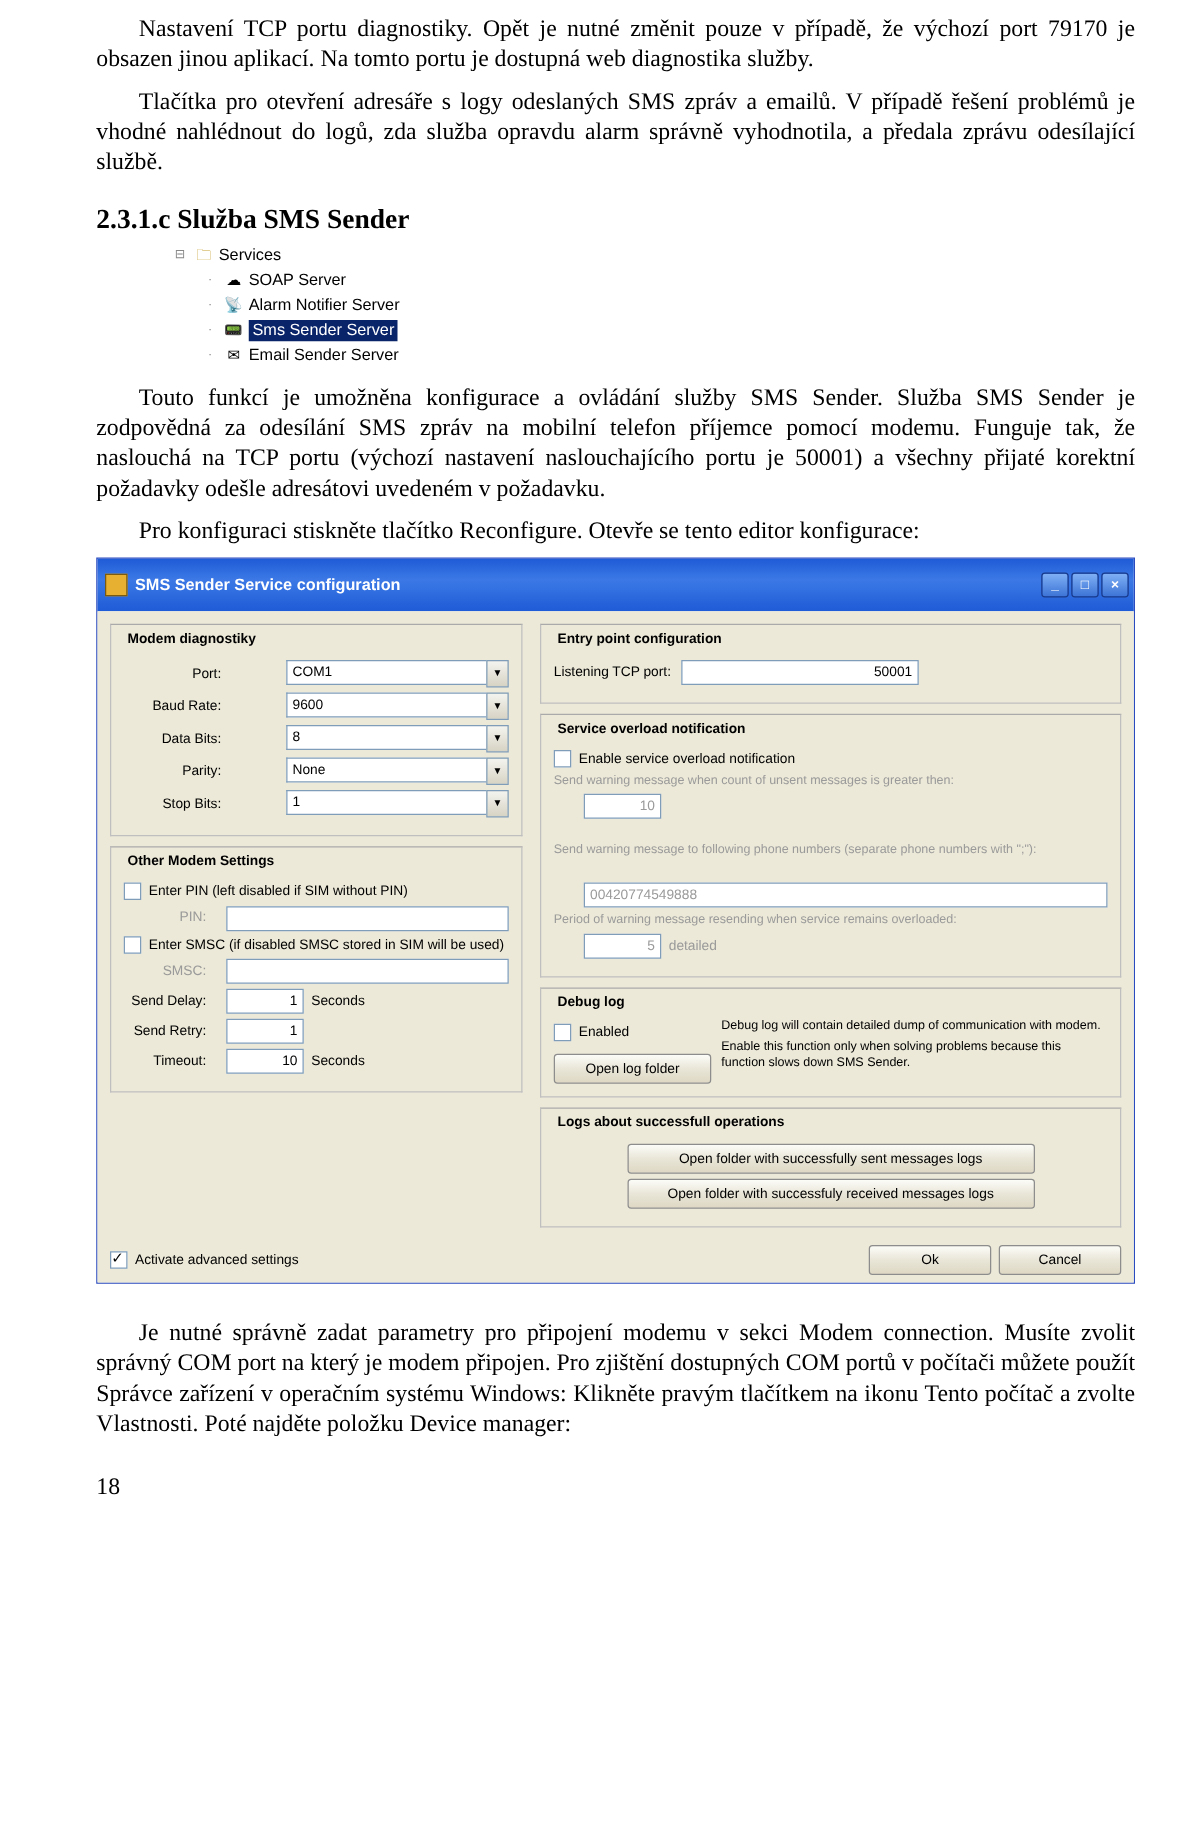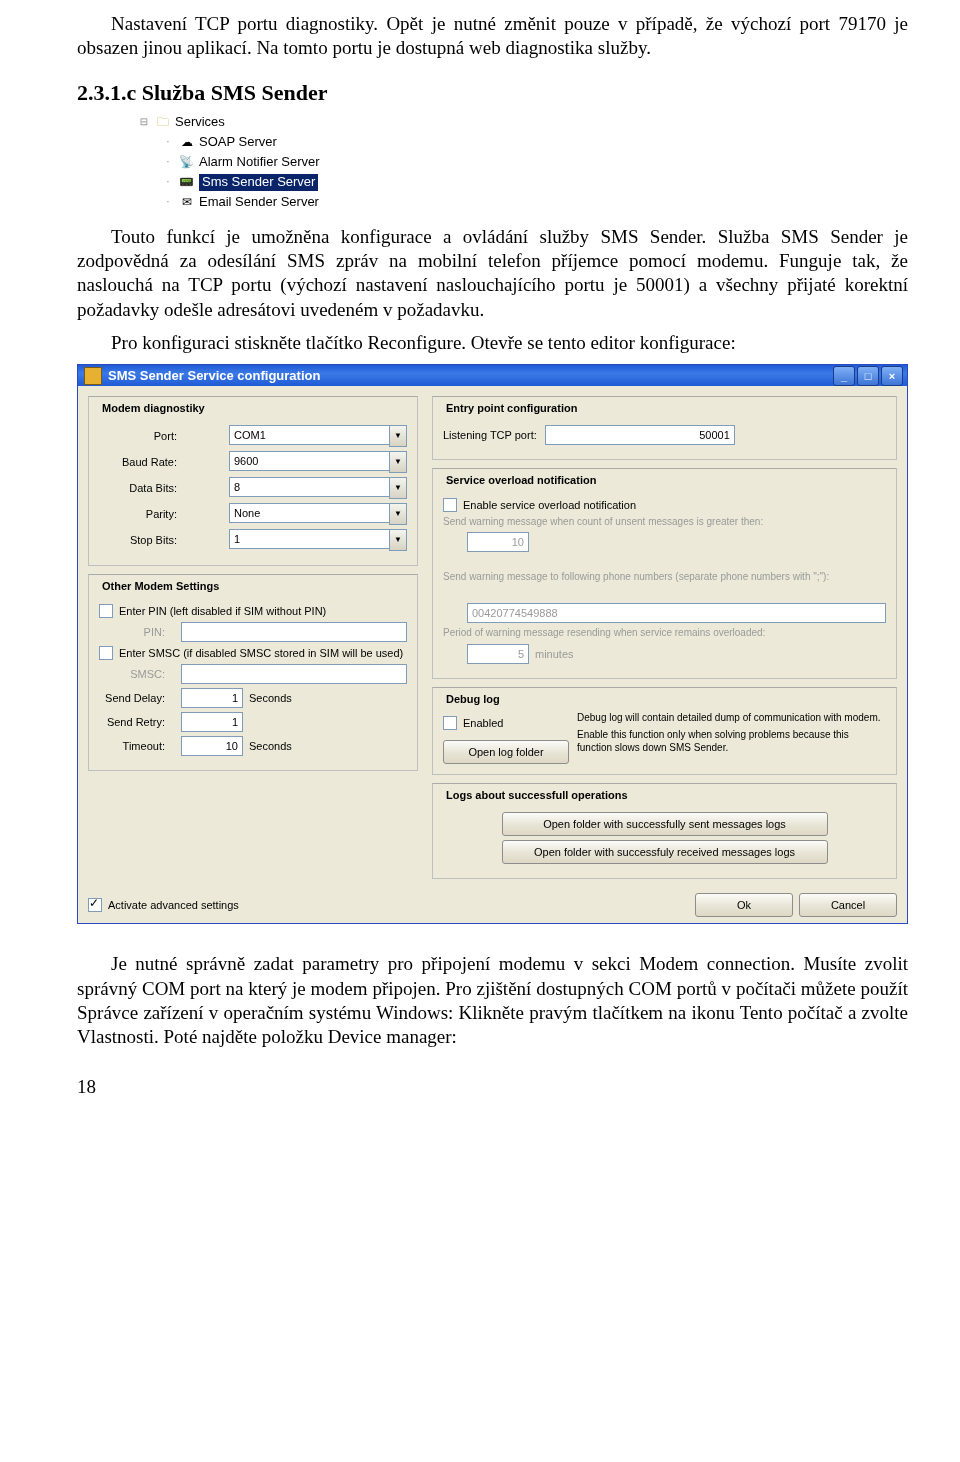--- a/index.html
+++ b/index.html
@@ -7,21 +7,21 @@
   .p{margin:0 0 9px 0;text-align:justify;}
   .indent{text-indent:34px;}
   h2{font-size:22px;font-weight:bold;margin:18px 0 6px 0;}
   .treebox{margin:6px 0 12px 60px;font-family:Tahoma,Arial,sans-serif;font-size:13px;}
   .trow{display:flex;align-items:center;height:20px;gap:4px;}
   .trow .dot{width:14px;text-align:center;color:#888;font-size:10px;}
   .trow .ic{width:16px;height:16px;display:flex;align-items:center;justify-content:center;font-size:12px;}
   .sel{background:#0a246a;color:#fff;padding:0 3px;}
   .folder{color:#c9a63b;}
   .winframe{border:1px solid #2a4abf;margin:8px 0 28px 0;}
-  .tbar{background:linear-gradient(#1e5bd6,#3c79e6 40%,#1e5bd6);height:21px;display:flex;align-items:center;justify-content:space-between;color:#fff;font-family:Tahoma,Arial,sans-serif;font-size:13px;font-weight:bold;}
+  .tbar{background:linear-gradient(#1e5bd6,#3c79e6 40%,#1e5bd6);height:42px;display:flex;align-items:center;justify-content:space-between;color:#fff;font-family:Tahoma,Arial,sans-serif;font-size:13px;font-weight:bold;}
   .tbar .left{display:flex;align-items:center;gap:6px;padding-left:6px;}
   .tbar .ticon{width:16px;height:16px;background:#e8b030;border:1px solid #7a5a10;}
   .wbtns{display:flex;gap:2px;padding-right:4px;}
   .wbtn{width:20px;height:18px;background:linear-gradient(#7fb0f5,#3d74d6);border:1px solid #1a3a8a;border-radius:3px;color:#fff;display:flex;align-items:center;justify-content:center;font-size:11px;font-weight:bold;}
   .formbody{background:#ece9d8;padding:10px 10px 6px 10px;font-family:Tahoma,Arial,sans-serif;font-size:11px;color:#000;}
   .cols{display:flex;gap:14px;}
   .leftcol{width:330px;}
   .rightcol{flex:1;}
   fieldset{border:1px solid #bfbfbf;border-top:1px solid #aaa;border-radius:0;padding:4px 10px 10px 10px;margin:0 0 8px 0;}
   .fstitle{font-weight:bold;font-size:11px;padding:0 3px;margin:-12px 0 6px 0;background:#ece9d8;display:inline-block;}
@@ -42,20 +42,21 @@
   .thin .lab{width:66px;}
   .wideblock .btn{width:300px;margin:4px auto;display:flex;}
   .pagenum{font-size:19px;margin-top:26px;}
 </style>
 </head>
 <body>
 
 <div class="page">
 
   <div class="p indent">Nastavení TCP portu diagnostiky. Opět je nutné změnit pouze v případě, že výchozí port 79170 je obsazen jinou aplikací. Na tomto portu je dostupná web diagnostika služby.</div>
+  <div class="p indent">Tlačítka pro otevření adresáře s logy odeslaných SMS zpráv a emailů. V případě řešení problémů je vhodné nahlédnout do logů, zda služba opravdu alarm správně vyhodnotila, a předala zprávu odesílající službě.</div>
 
   <h2>2.3.1.c Služba  SMS Sender</h2>
 
   <div class="treebox">
     <div class="trow">
         <span class="dot">⊟</span>
         <span class="ic folder">🗀</span>
         <span>Services</span>
       </div>
     <div class="trow" style="padding-left:24px;">
@@ -192,21 +193,21 @@
             <div class="frow gray">
                 <div class="tfield short" style="margin-left:24px;">10</div>
               </div>
             <div class="gray small" style="margin:19px 0;">Send warning message to following phone numbers (separate phone numbers with ";"):</div>
             <div class="frow gray">
                 <div class="tfield" style="margin-left:24px;">00420774549888</div>
               </div>
             <div class="gray small" style="margin:4px 0;">Period of warning message resending when service remains overloaded:</div>
             <div class="frow gray">
                 <div class="tfield short" style="margin-left:24px;">5</div>
-                <div style="padding-left:6px;">minutes</div>
+                <div style="padding-left:6px;">detailed</div>
               </div>
           </fieldset>
 
           <fieldset>
             <div class="fstitle">Debug log</div>
             <div style="display:flex;gap:14px;">
               <div style="width:120px;">
                 <div class="frow">
                     <div class="chk"></div>
                     <span>Enabled</span>

